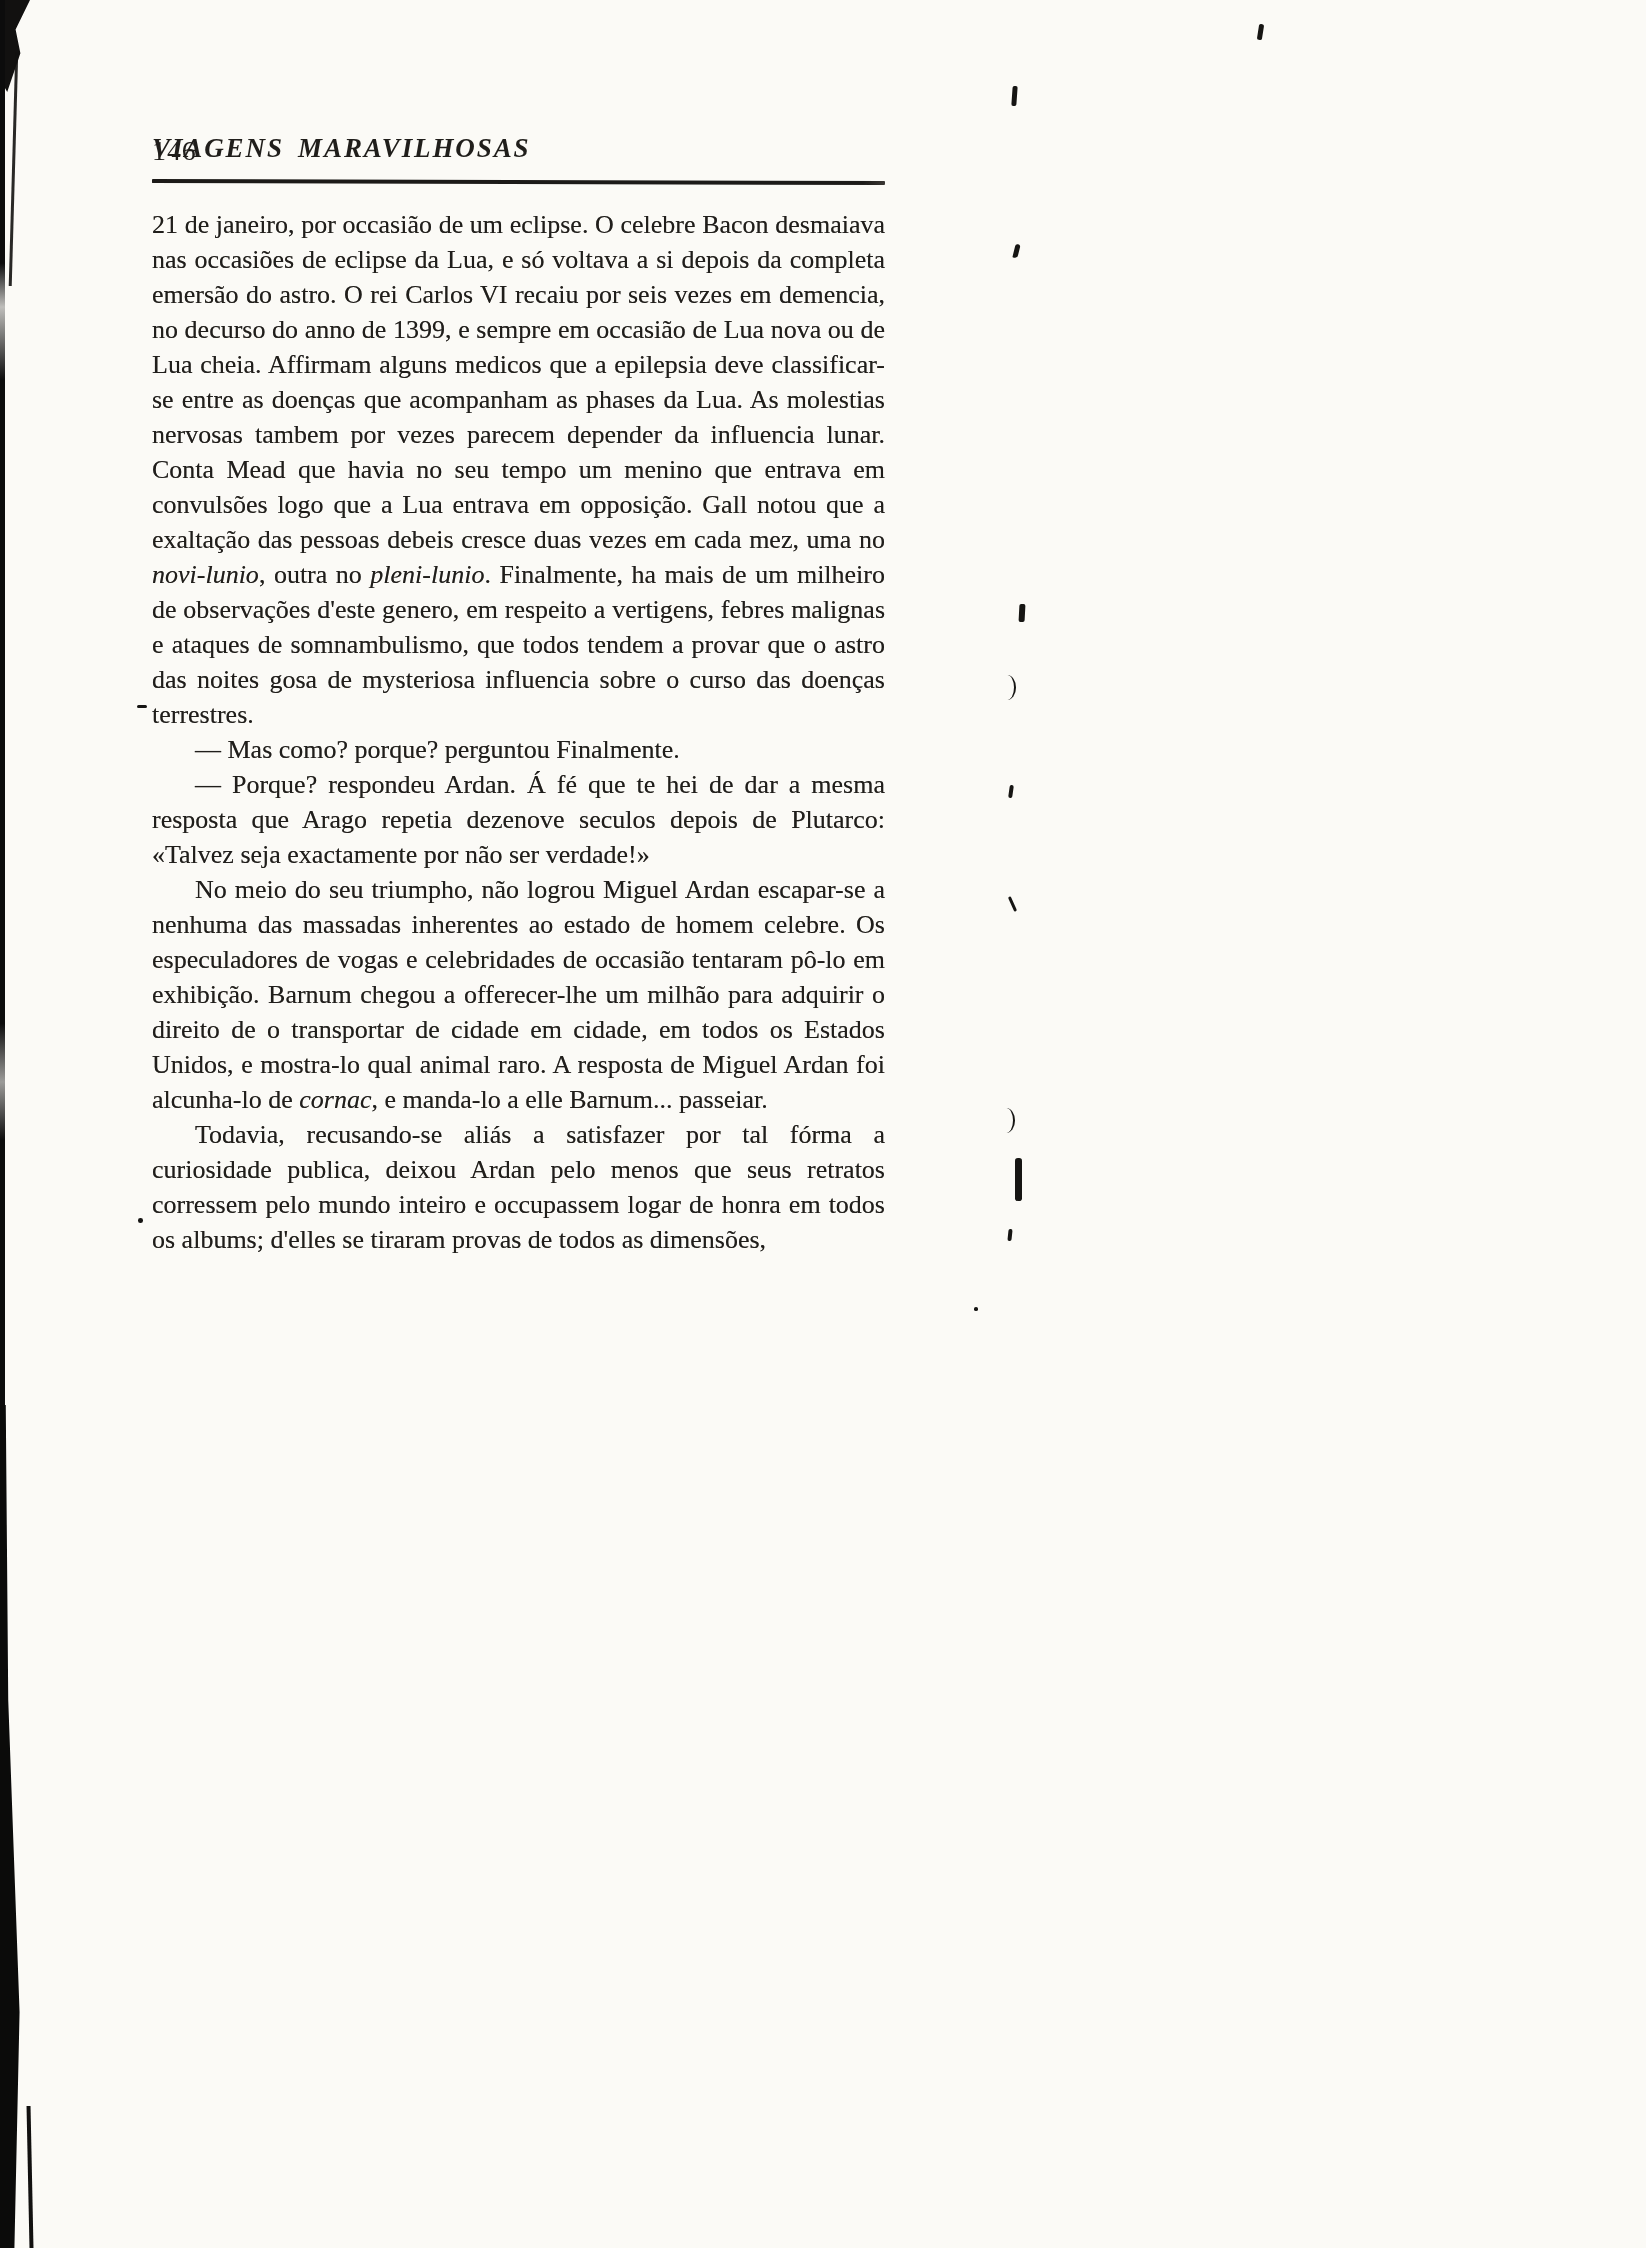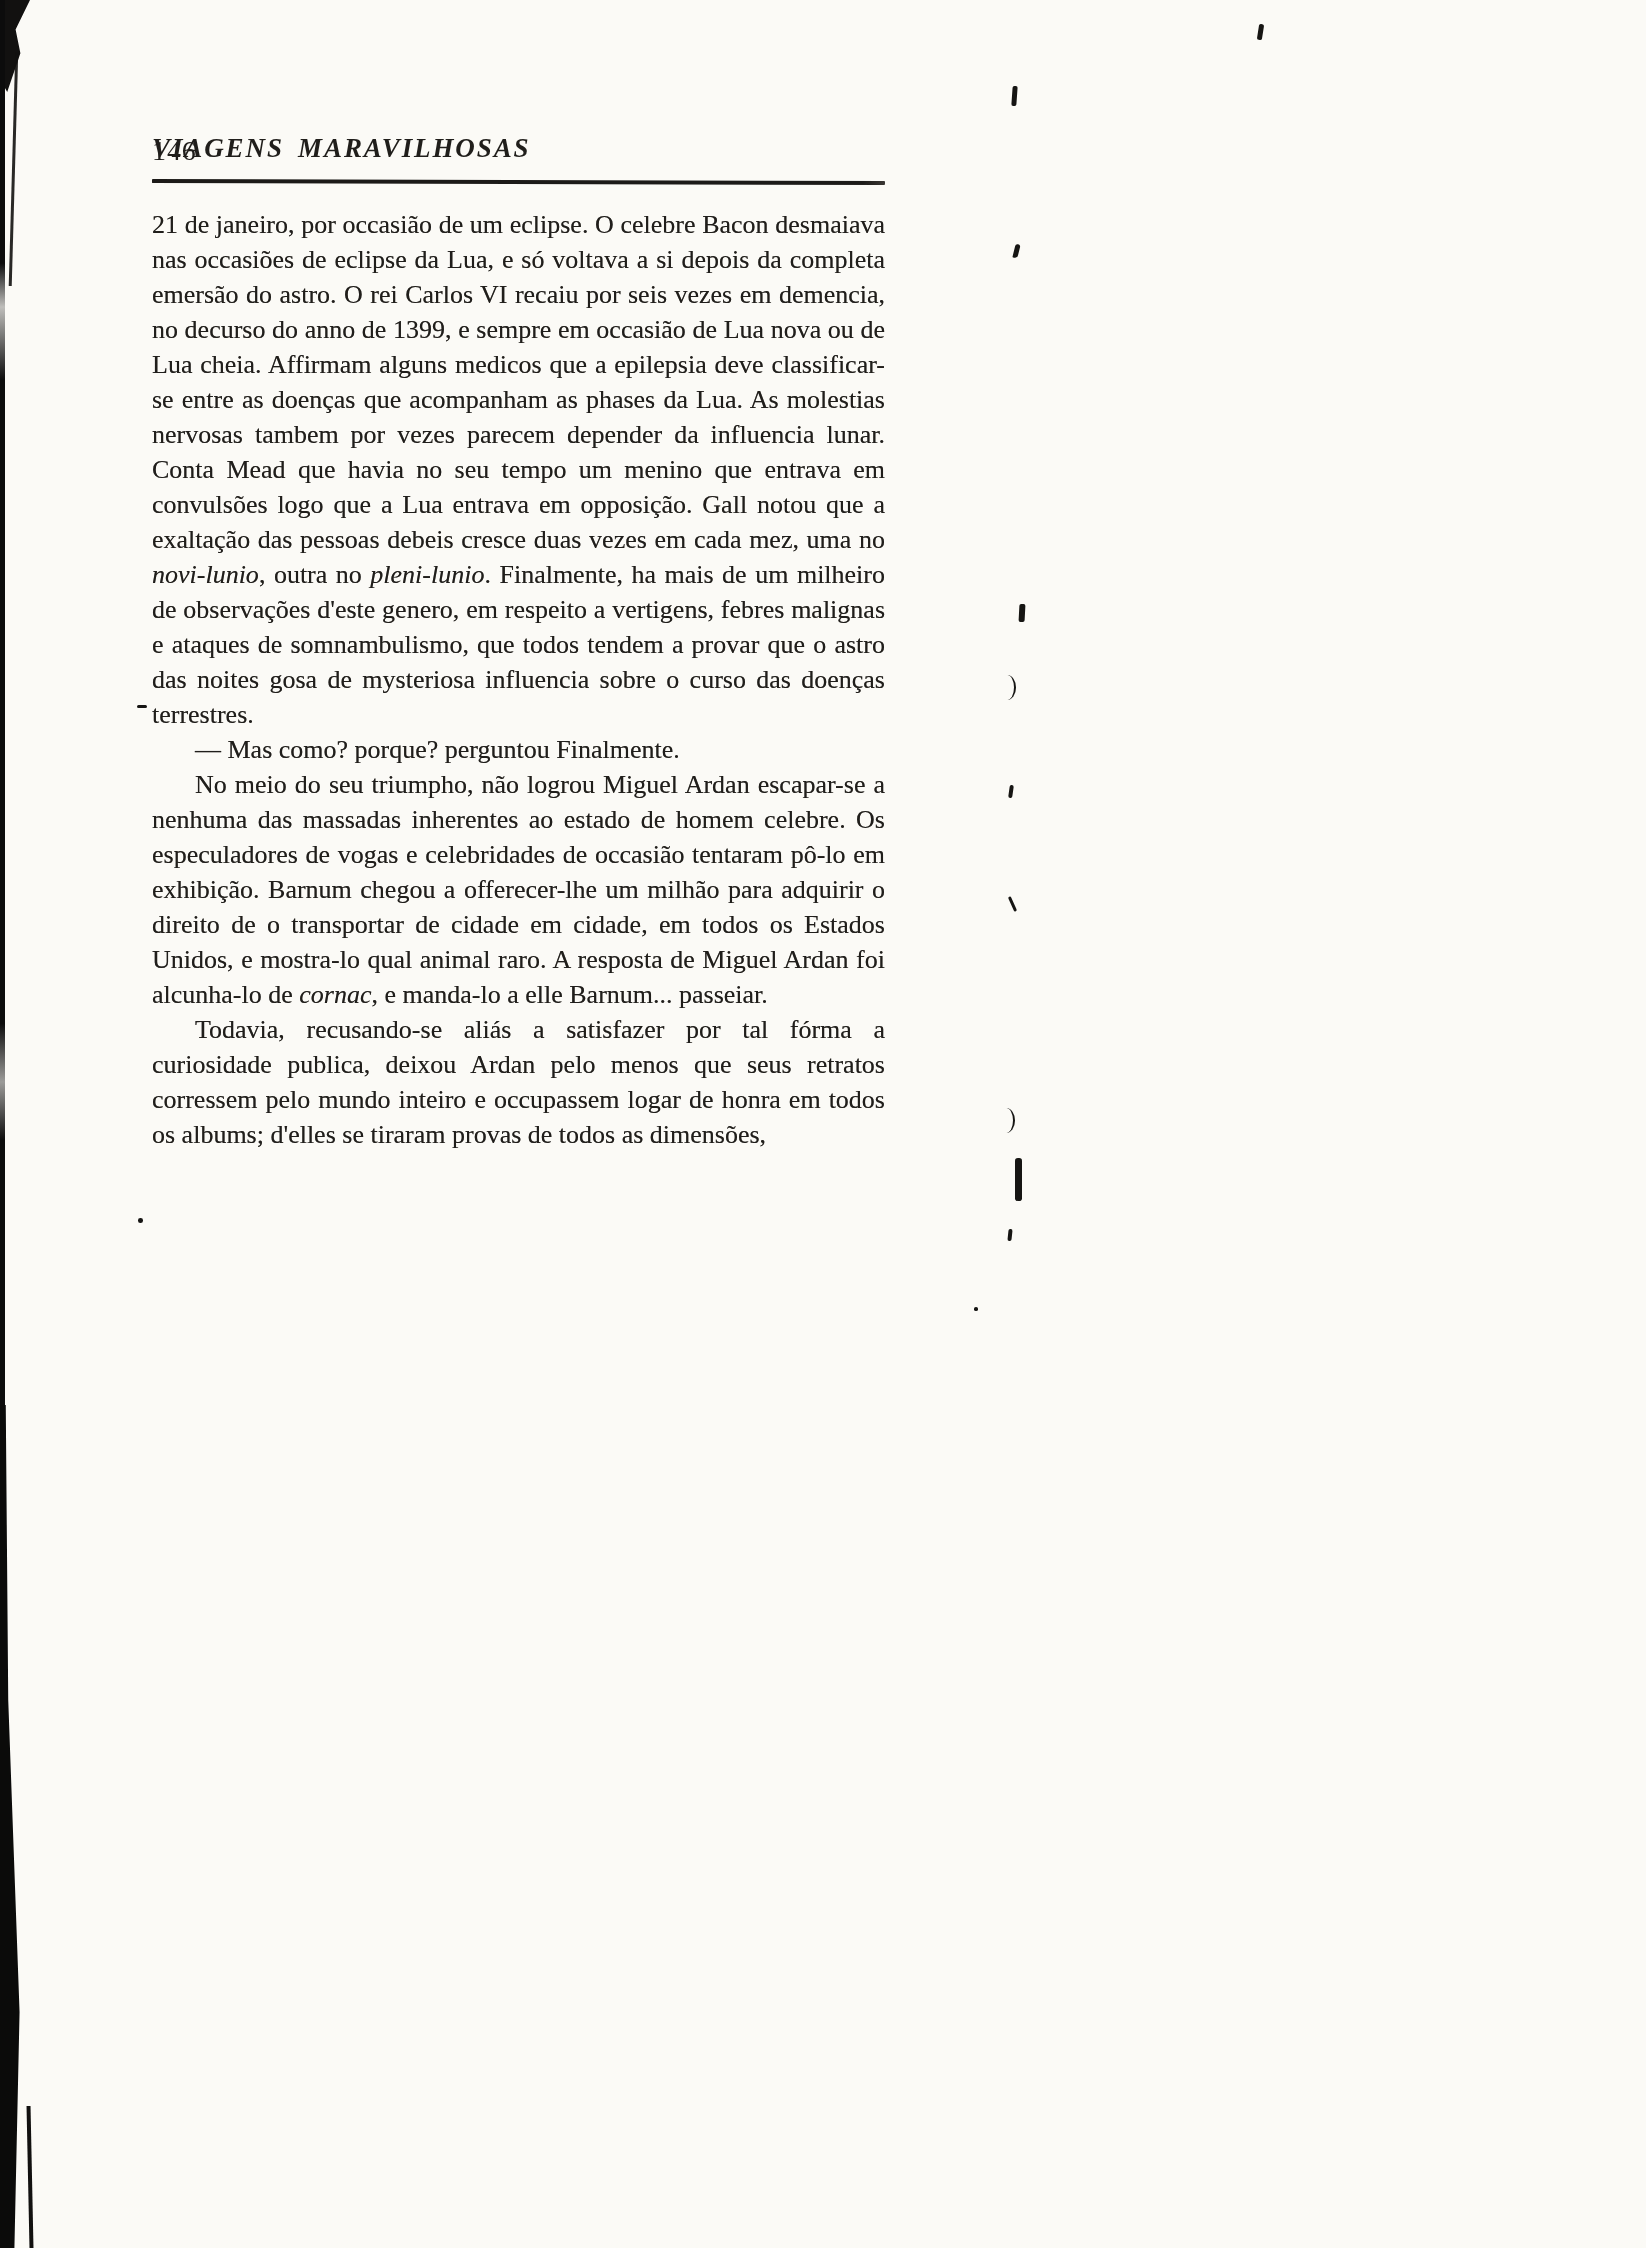--- a/index.html
+++ b/index.html
@@ -146,19 +146,20 @@
 
   <div class="column">
     <header class="page-header">
       <span class="page-number">146</span>
       <span class="running-title">VIAGENS MARAVILHOSAS</span>
     </header>
     <div class="header-rule"></div>
     <main class="page-body">
         <p><span>21 de janeiro, por occasião de um eclipse. O celebre Bacon desmaiava nas occasiões de eclipse da Lua, e só voltava a si depois da completa emersão do astro. O rei Carlos VI recaiu por seis vezes em demencia, no decurso do anno de 1399, e sempre em occasião de Lua nova ou de Lua cheia. Affirmam alguns medicos que a epilepsia deve classificar-se entre as doenças que acompanham as phases da Lua. As molestias nervosas tambem por vezes parecem depender da influencia lunar. Conta Mead que havia no seu tempo um menino que entrava em convulsões logo que a Lua entrava em opposição. Gall notou que a exaltação das pessoas debeis cresce duas vezes em cada mez, uma no </span><i>novi-lunio</i><span>, outra no </span><i>pleni-lunio</i><span>. Finalmente, ha mais de um milheiro de observações d'este genero, em respeito a vertigens, febres malignas e ataques de somnambulismo, que todos tendem a provar que o astro das noites gosa de mysteriosa influencia sobre o curso das doenças terrestres.</span></p>
         <p class="indent"><span>— Mas como? porque? perguntou Finalmente.</span></p>
+        <p class="indent"><span>— Porque? respondeu Ardan. Á fé que te hei de dar a mesma resposta que Arago repetia dezenove seculos depois de Plutarco: «Talvez seja exactamente por não ser verdade!»</span></p>
         <p class="indent"><span>No meio do seu triumpho, não logrou Miguel Ardan escapar-se a nenhuma das massadas inherentes ao estado de homem celebre. Os especuladores de vogas e celebridades de occasião tentaram pô-lo em exhibição. Barnum chegou a offerecer-lhe um milhão para adquirir o direito de o transportar de cidade em cidade, em todos os Estados Unidos, e mostra-lo qual animal raro. A resposta de Miguel Ardan foi alcunha-lo de </span><i>cornac</i><span>, e manda-lo a elle Barnum... passeiar.</span></p>
         <p class="indent"><span>Todavia, recusando-se aliás a satisfazer por tal fórma a curiosidade publica, deixou Ardan pelo menos que seus retratos corressem pelo mundo inteiro e occupassem logar de honra em todos os albums; d'elles se tiraram provas de todos as dimensões,</span></p>
       </main>
   </div>
 
 </div>
 
 
 </body></html>

